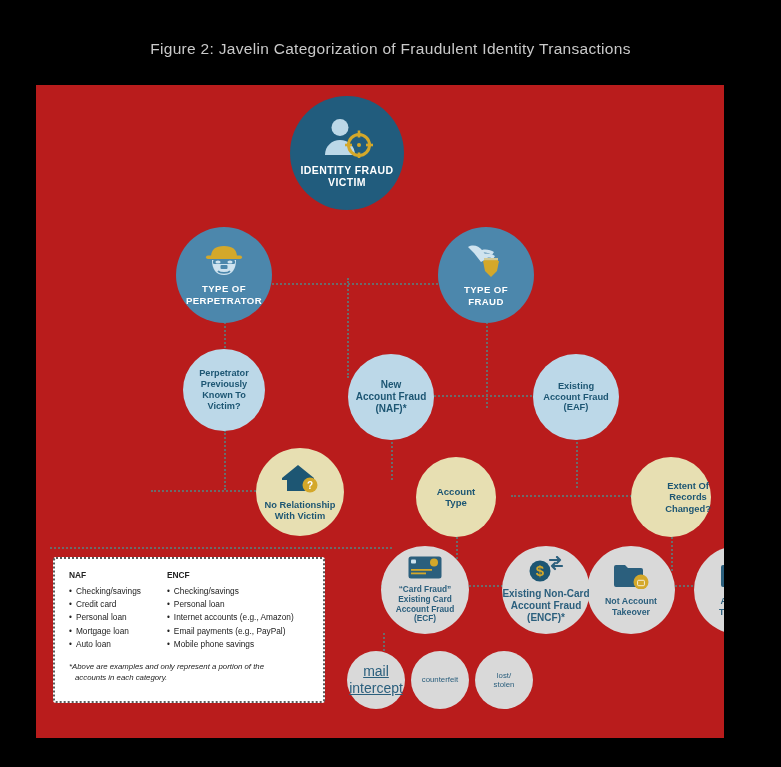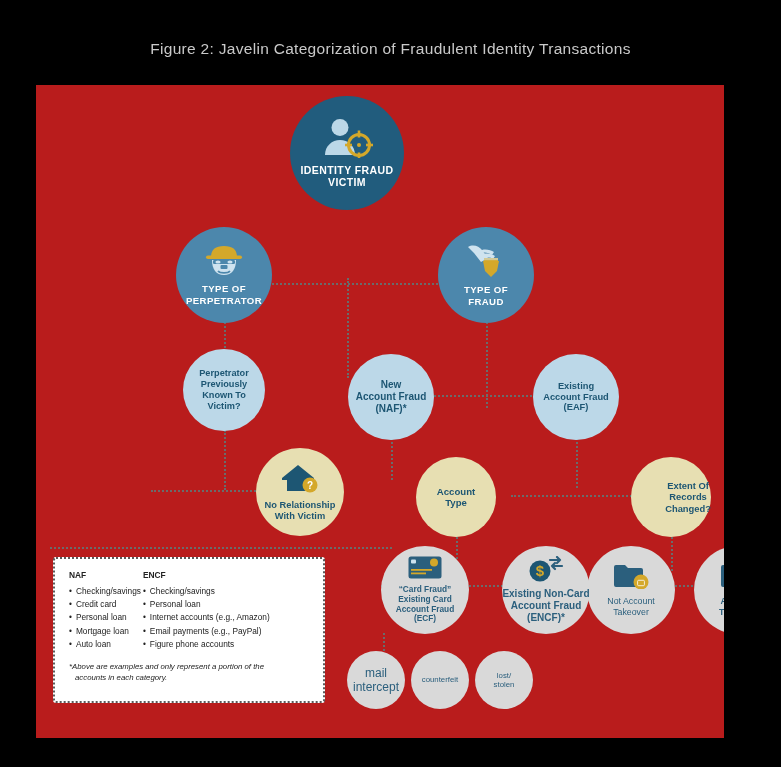--- a/index.html
+++ b/index.html
@@ -40,21 +40,21 @@
   
   #legend{
     position:absolute;left:17px;top:472px;width:272px;height:146px;
     border:2px dotted #5a5a5a;border-radius:3px;background:#fff;
     box-sizing:border-box;padding:10px 14px 8px 14px;z-index:5;
   }
   #legend h4{
     margin:2px 0 11px 0;text-align:center;font-size:10.5px;font-weight:700;
     letter-spacing:.7px;color:#222;
   }
-  .lg-cols{display:flex;gap:2px;}
+  .lg-cols{display:flex;gap:26px;}
   .lg-col{font-size:8.3px;color:#222;line-height:1.62;}
   .lg-col .hd{font-weight:700;margin-bottom:2px;font-size:8.4px;}
   .lg-col ul{margin:0;padding:0;list-style:none;}
   .lg-col li:before{content:"\2022";margin-right:4px;}
   .lg-note{
     margin-top:9px;font-size:7.8px;font-style:italic;color:#222;line-height:1.5;
   }
   .lg-note span{display:block;padding-left:6px;}
 </style>
 </head>
@@ -209,36 +209,36 @@
 
   <div class="node n-gray" style="left:551px;top:461px;width:88px;height:88px;">
     <span class="ico" style="margin-bottom:3px;">
       <svg width="36" height="26" viewBox="0 0 36 26">
         <path d="M1 4a2 2 0 012-2h9l3 3h13a2 2 0 012 2v15a2 2 0 01-2 2H3a2 2 0 01-2-2z" fill="#2b5f7d"></path>
         <circle cx="28" cy="19" r="7.5" fill="#d4a82a"></circle>
         <path d="M25.3 17.5v-2a2.7 2.7 0 015.4 0v2" fill="none" stroke="#d4a82a" stroke-width="1.6"></path>
         <rect x="24.6" y="17.3" width="6.8" height="5.4" rx="1" fill="#d4a82a" stroke="#fff" stroke-width="0.8"></rect>
       </svg>
     </span>
-    <span class="lbl" style="font-size:8.8px;font-weight:400;">Not Account
+    <span class="lbl" style="font-size:8.8px;font-weight:700;">Not Account
 Takeover</span>
   </div>
 
   <div class="node n-gray" style="left:658px;top:461px;width:88px;height:88px;">
     <span class="ico" style="margin-bottom:3px;">
       <svg width="36" height="26" viewBox="0 0 36 26">
         <path d="M1 4a2 2 0 012-2h9l3 3h13a2 2 0 012 2v15a2 2 0 01-2 2H3a2 2 0 01-2-2z" fill="#2b5f7d"></path>
       </svg>
     </span>
     <span class="lbl" style="font-size:8.8px;font-weight:700;">Account
 Takeover</span>
   </div>
 
   <div class="node n-gray" style="left:311px;top:566px;width:58px;height:58px;">
-    <span class="lbl" style="font-size:12px;">mail
+    <span class="lbl" style="font-size:14px;text-decoration:underline;">mail
 intercept</span>
   </div>
   <div class="node n-gray" style="left:375px;top:566px;width:58px;height:58px;">
     <span class="lbl" style="font-size:7.8px;">counterfeit</span>
   </div>
   <div class="node n-gray" style="left:439px;top:566px;width:58px;height:58px;">
     <span class="lbl" style="font-size:7.8px;">lost/
 stolen</span>
   </div>
 
@@ -254,21 +254,21 @@
           <li>Auto loan</li>
         </ul>
       </div>
       <div class="lg-col">
         <div class="hd">ENCF</div>
         <ul>
           <li>Checking/savings</li>
           <li>Personal loan</li>
           <li>Internet accounts (e.g., Amazon)</li>
           <li>Email payments (e.g., PayPal)</li>
-          <li>Figure phone accounts</li>
+          <li>Mobile phone savings</li>
         </ul>
       </div>
     </div>
     <div class="lg-note">
       <span style="padding-left:0;">*Above are examples and only represent a portion of the</span>
       <span>accounts in each category.</span>
     </div>
   </div>
 
 </div>

